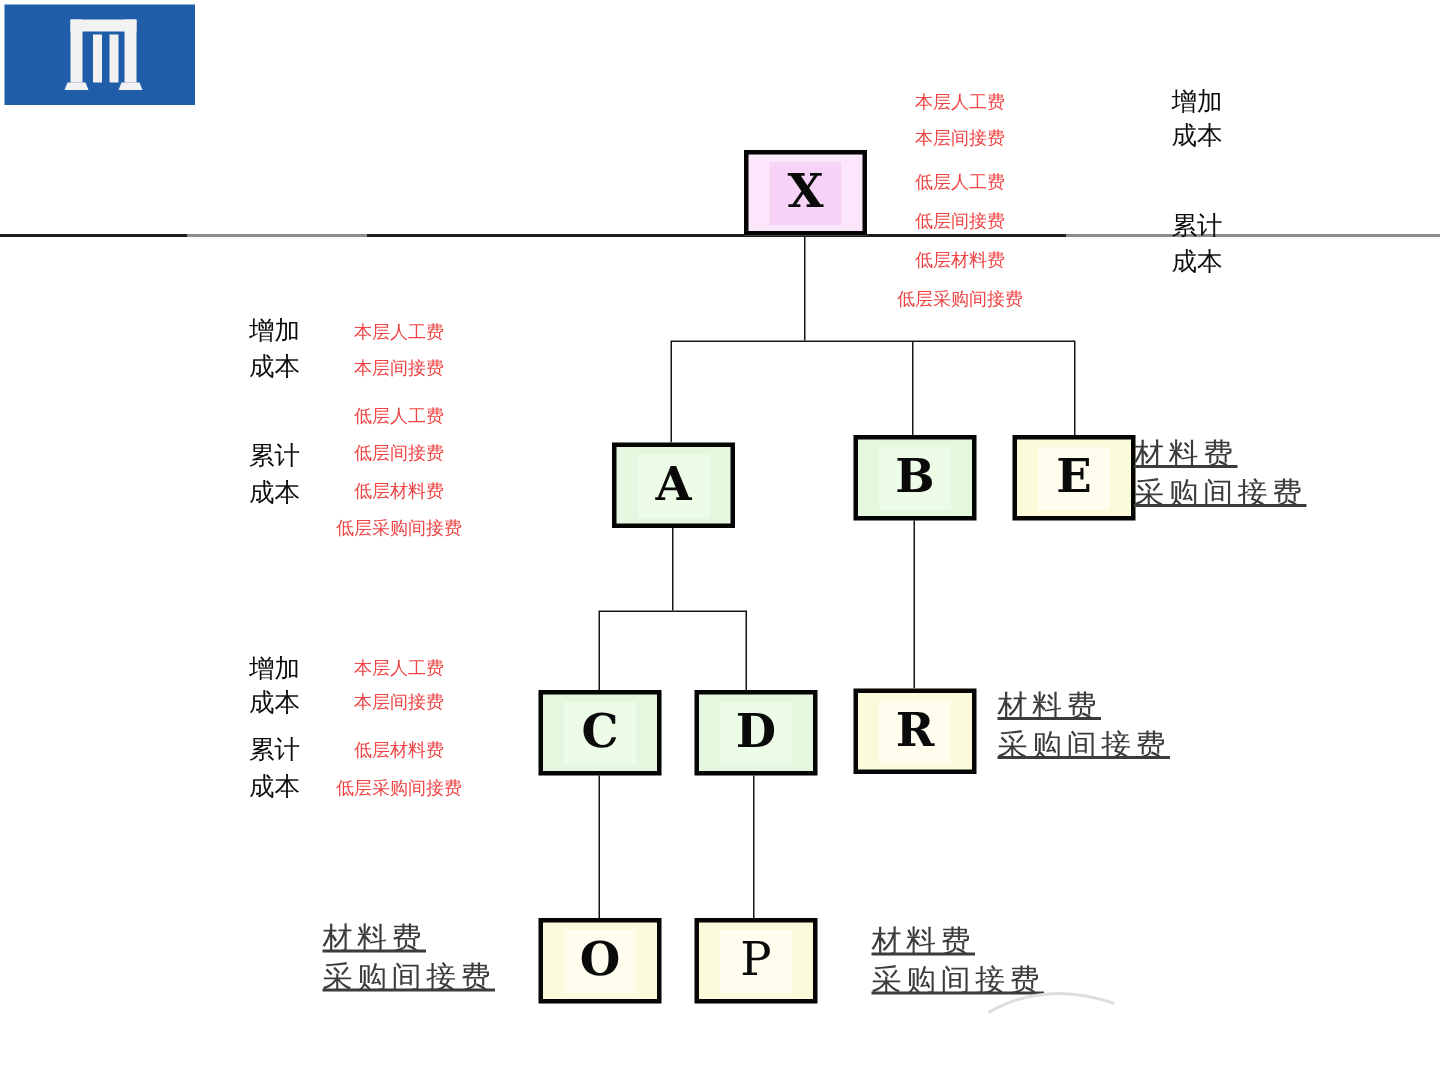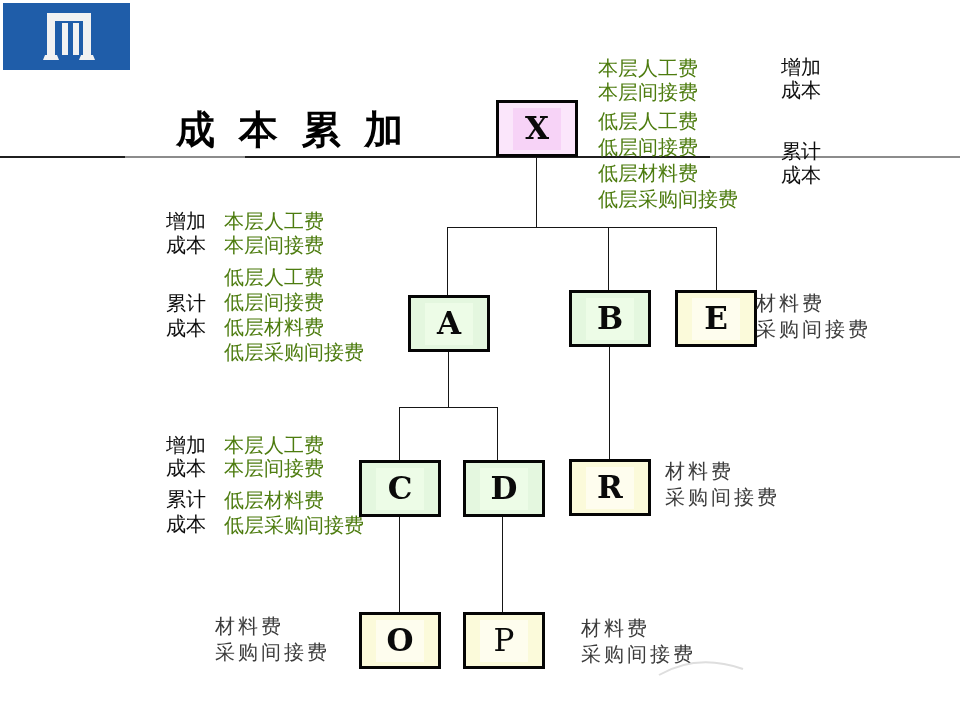--- a/index.html
+++ b/index.html
@@ -30,58 +30,57 @@
     box-sizing:border-box;display:flex;align-items:center;justify-content:center;}
   .node .inner{width:48px;height:42px;display:flex;align-items:center;justify-content:center;}
   .node .letter{font-family:"DejaVu Serif","Liberation Serif",serif;font-weight:bold;
     font-size:31px;line-height:1;color:#0a0a0a;}
   .node.pink{background:var(--pink-fill,#FBE6FB);}   .node.pink .inner{background:var(--pink-inner,#F7D3F7);}
   .node.green{background:var(--green-fill,#E4F7DF);} .node.green .inner{background:var(--green-inner,#EDFCE7);}
   .node.yellow{background:var(--yellow-fill,#FBFADA);}.node.yellow .inner{background:var(--yellow-inner,#FEFDEE);}
   .node.thin .letter{font-weight:normal;}
 
   
-  .col{position:absolute;font-size:20px;color:#4d7c0f;}
+  .col{position:absolute;font-size:12px;color:#ef4444;text-align:center;}
   .col .ln{line-height:24px;}
   .g2{margin-top:4px;}
   .g2 .ln{line-height:26px;font-family:Liberation Serif, serif;}
   .colA .ln{line-height:24px;}
   .colA .g2{margin-top:8px;}
   .colA .g2 .ln{line-height:25px;}
   .colC .ln{line-height:23px;}
   .colC .g2{margin-top:8px;}
   .colC .g2 .ln{line-height:25px;}
-  .side{position:absolute;font-size:20px;line-height:24px;color:#0d0d0d;}
+  .side{position:absolute;font-size:17px;line-height:24px;color:#0d0d0d;}
   .side.s23 div{line-height:23px;}
   .side.s25 div{line-height:25px;}
 
   
   .mat{position:absolute;font-size:20px;line-height:26px;letter-spacing:3px;
-    color:#3c3c3c;font-family:"Liberation Serif", serif;}
+    color:#3c3c3c;font-family:"Liberation Serif", serif;text-decoration:underline;}
 
   .swoosh{position:absolute;left:655px;top:645px;}
 </style>
 </head>
 <body>
 
 <div class="stage">
 
   <div class="logo">
     <svg width="60" height="58" viewBox="0 0 60 58">
       <rect x="10" y="5" width="44" height="8" fill="#F2F2F2"></rect>
       <rect x="10" y="5" width="8" height="42" fill="#F2F2F2"></rect>
       <rect x="46" y="5" width="8" height="42" fill="#F2F2F2"></rect>
       <polygon points="8,47 20,47 22,52 6,52" fill="#F2F2F2"></polygon>
       <polygon points="44,47 56,47 58,52 42,52" fill="#F2F2F2"></polygon>
       <rect x="25" y="15" width="6" height="32" fill="#F2F2F2"></rect>
       <rect x="36" y="15" width="6" height="32" fill="#F2F2F2"></rect>
     </svg>
   </div>
 
-  <div class="title">成 本 累 加</div>
   <div class="hline"></div>
 
   <div class="line" style="left:536px;top:157px;width:1px;height:70px;"></div>
   <div class="line" style="left:447px;top:227px;width:270px;height:1px;"></div>
   <div class="line" style="left:447px;top:228px;width:1px;height:67px;"></div>
   <div class="line" style="left:608px;top:228px;width:1px;height:62px;"></div>
   <div class="line" style="left:716px;top:228px;width:1px;height:62px;"></div>
   <div class="line" style="left:448px;top:350px;width:1px;height:57px;"></div>
   <div class="line" style="left:399px;top:407px;width:99px;height:1px;"></div>
   <div class="line" style="left:399px;top:408px;width:1px;height:52px;"></div>

